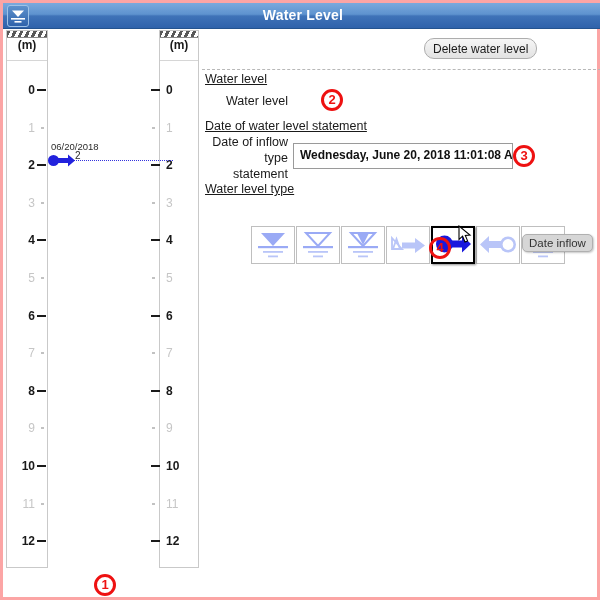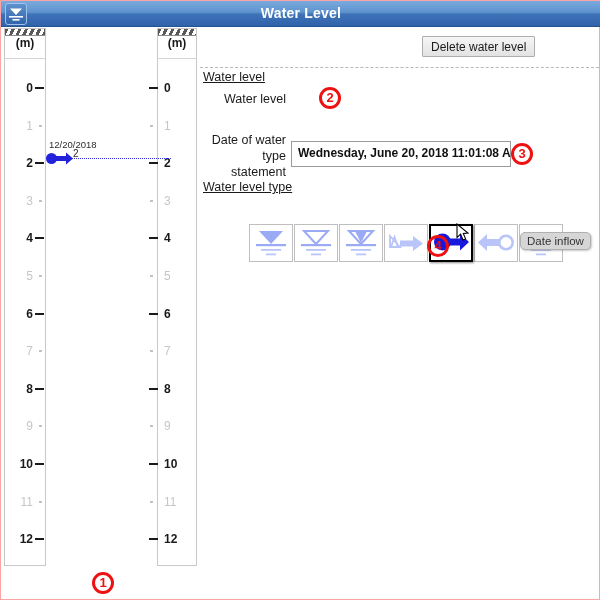--- a/index.html
+++ b/index.html
@@ -6,21 +6,21 @@
     margin: 0; padding: 0;
     width: 600px; height: 600px;
     overflow: hidden;
     background: #ffffff;
     font-family: "Liberation Sans", sans-serif;
   }
   #app {
     position: relative;
     width: 600px; height: 600px;
     background: #ffffff;
-    border: 1px solid #fca5a5;
+    border: 3px solid #fca5a5;
     box-sizing: border-box;
   }
 
   
   .titlebar {
     position: absolute; left: 0; top: 0;
     width: 600px; height: 26px;
     background: linear-gradient(to bottom, #7aa9dd 0%, #5e93cf 45%, #3f73b8 52%, #2f62ab 100%);
     border-bottom: 1px solid #24538f;
     box-sizing: border-box;
@@ -115,21 +115,21 @@
     white-space: nowrap;
   }
 
   
   .btn {
     font-family: "Liberation Sans", sans-serif;
     font-size: 12px;
     color: #1b1b1b;
     background: linear-gradient(to bottom, #f6f6f6, #e2e2e2);
     border: 1px solid #adadad;
-    border-radius: 1px;
+    border-radius: 10px;
     padding: 3px 8px;
     box-sizing: border-box;
     cursor: default;
   }
   .add-btn {
     position: absolute; left: 3px; top: 572px;
     height: 21px; line-height: 14px;
   }
 
   
@@ -303,38 +303,39 @@
         <div class="tick-mark" style="left: 34px; top: 510.2px;"></div>
         <div class="tick-mark" style="left: 148px; top: 510.2px;"></div>
         <div class="tick-label tick-major" style="left: 163px; top: 505.2px;">12</div>
       </div>
 
     <div class="dp-line" style="left:60px; top:130px; width:110px;"></div>
     <div class="dp-dot" style="left:45px; top:125px;"></div>
     <svg style="position:absolute; left:55px; top:123px;" width="18" height="15" viewBox="0 0 18 15">
       <path d="M0,5 L10,5 L10,1.5 L17,7.5 L10,13.5 L10,10 L0,10 Z" fill="#2222dd"></path>
     </svg>
-    <div class="dp-date" style="left:48px; top:111px;">12/20/2018</div>
+    <div class="dp-date" style="left:48px; top:111px;">06/20/2018</div>
     <div class="dp-val" style="left:72px; top:120px;">2</div>
   </div>
 
   <div class="badge" style="left:91px; top:571px;">1</div>
 
   <div class="form-panel">
 
 
     <button class="btn del-btn">Delete water level</button>
 
     <div class="hr-dash" style="top:39px;"></div>
 
     <div class="group-label" style="left:5px; top:42px;">Water level</div>
     <div class="field-label" style="left:0px; top:64px; width:88px;">Water level</div>
     <div class="badge" style="left:121px; top:59px;">2</div>
 
-    <div class="field-label" style="left:0px; top:105px; width:88px;">Date of water</div>
+    <div class="group-label" style="left:5px; top:89px;">Date of water level statement</div>
+    <div class="field-label" style="left:0px; top:105px; width:88px;">Date of inflow</div>
     <div class="field-label" style="left:0px; top:121px; width:88px;">type</div>
     <div class="field-label" style="left:0px; top:137px; width:88px;">statement</div>
     <div class="field-input" style="left:93px; top:113px; width:220px; height:26px;">Wednesday, June 20, 2018 11:01:08 AM</div>
     <div class="badge" style="left:313px; top:115px;">3</div>
 
     <div class="group-label" style="left:5px; top:152px;">Water level type</div>
 
     <div class="type-row">
 
       <div class="type-cell" style="left:0px;">

